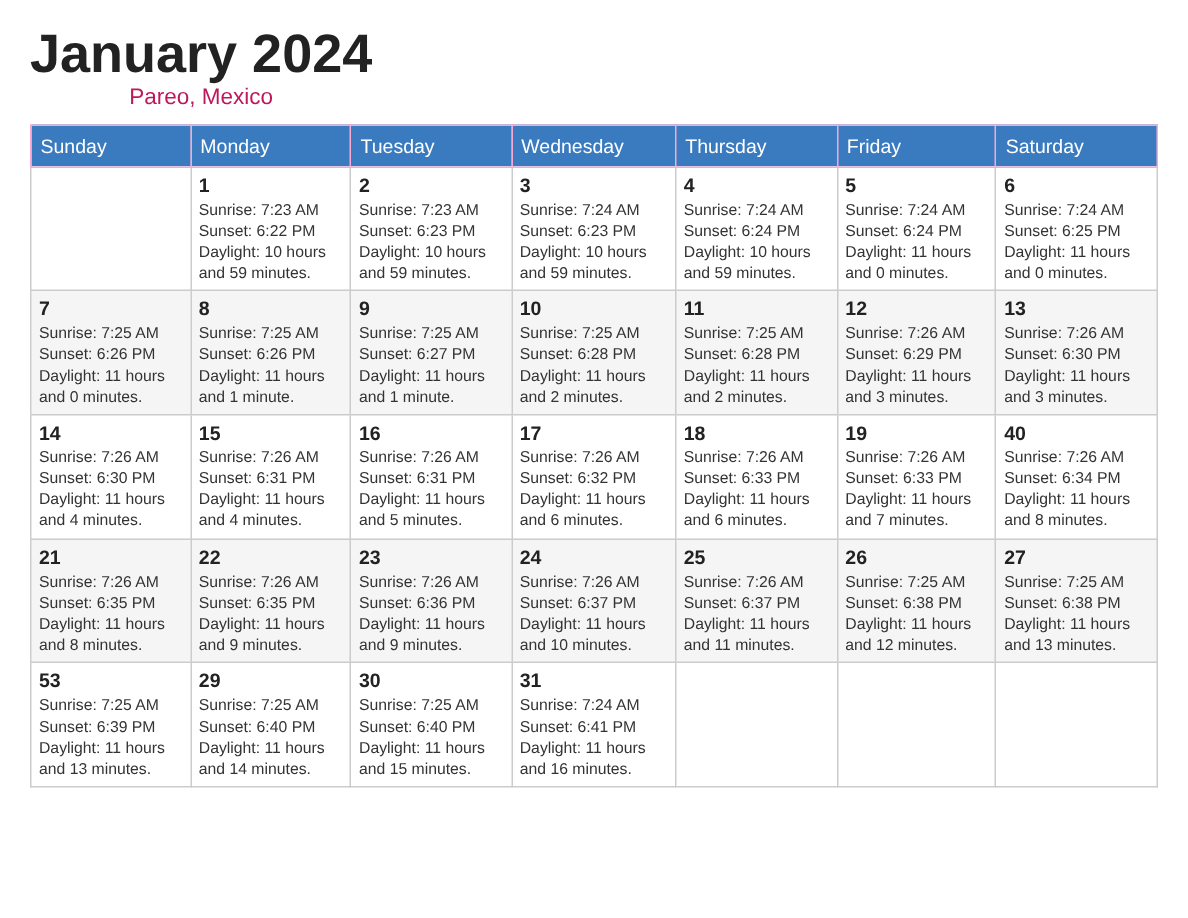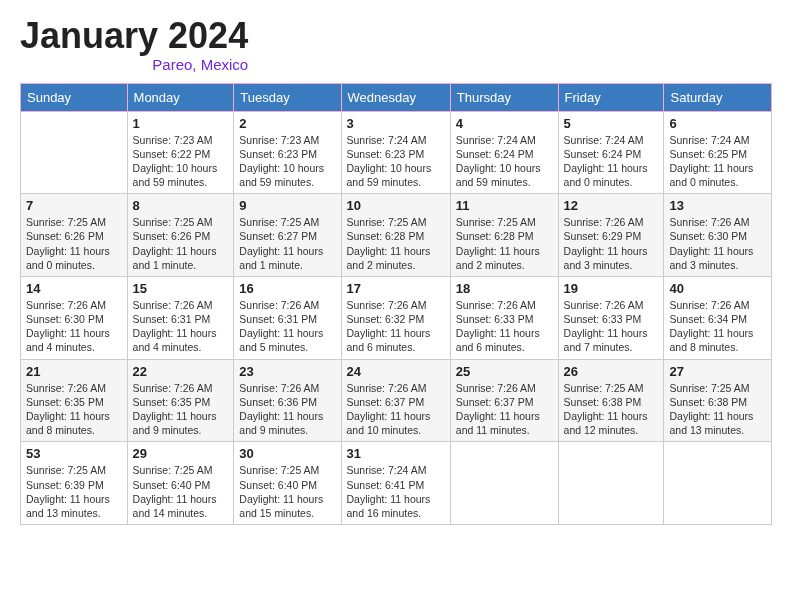--- a/index.html
+++ b/index.html
@@ -32,31 +32,31 @@
       line-height: 1.1;
     }
     .logo-general { color: #555; }
     .logo-blue { color: #3a7bbf; }
     .logo-icon {
       width: 28px;
       height: 28px;
       margin-left: 2px;
     }
     .title-block {
-      text-align: right;
+      text-align: center;
     }
     .month-year {
       font-size: 36px;
       font-weight: bold;
       color: #222;
       line-height: 1.1;
     }
     .location {
       font-size: 15px;
-      color: #6d28d9;
+      color: #be185d;
     }
     .calendar {
       width: 100%;
       border-collapse: collapse;
       font-size: 11px;
     }
     .calendar th {
       background: #3a7bbf;
       color: #fff;
       text-align: left;

